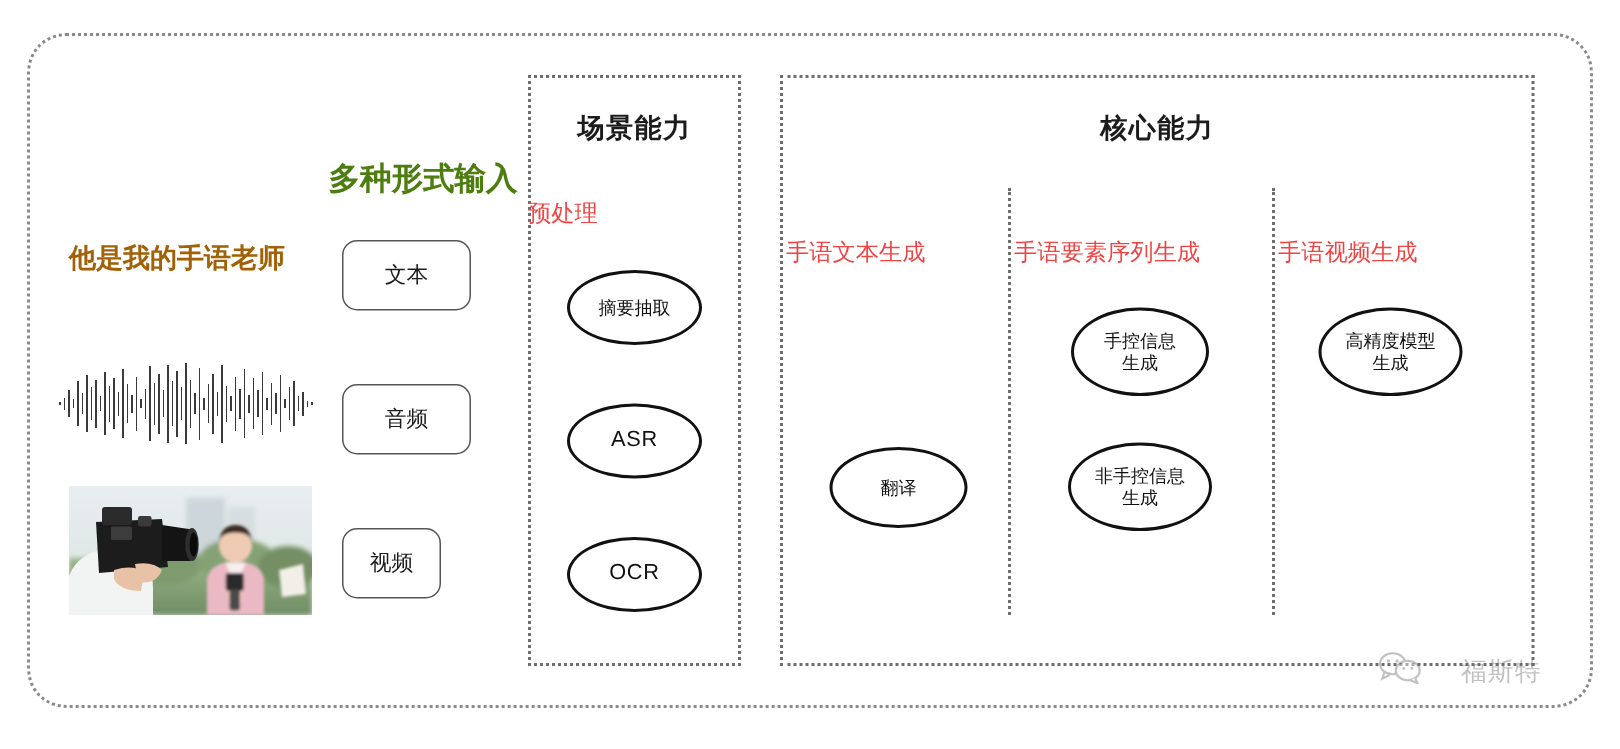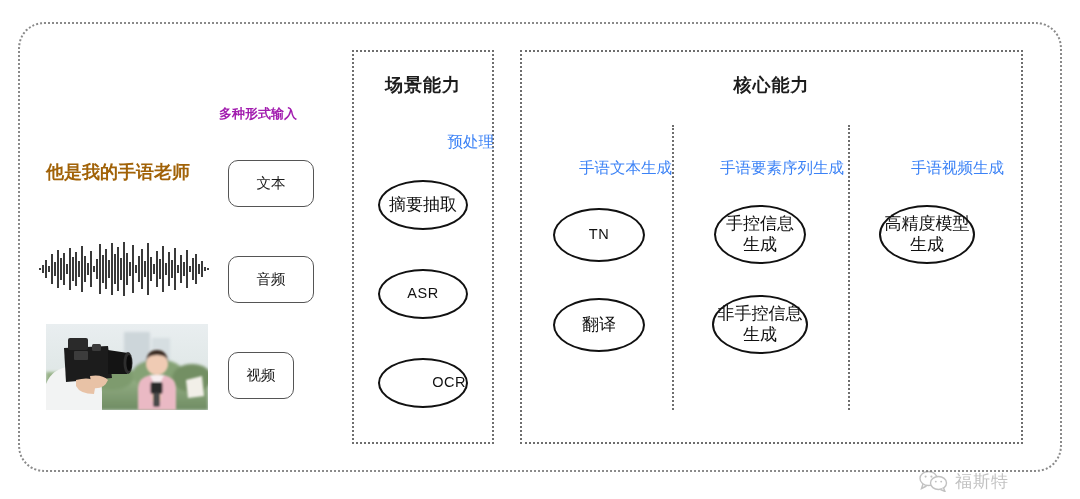--- a/index.html
+++ b/index.html
@@ -61,49 +61,49 @@
     width: 0px;
     height: 285px;
     border-left: 2px dotted #6e6e6e;
   }
   .vdiv-1 { left: 672px; }
   .vdiv-2 { left: 848px; }
 
   
   .col-header {
     position: absolute;
-    text-align: right;
+    text-align: left;
     font-size: 15.5px;
-    color: #3b82f6;
+    color: #ef4444;
     white-space: nowrap;
   }
 
   
   .ellipse {
     position: absolute;
     border: 2.4px solid #111111;
     border-radius: 50%;
     box-sizing: border-box;
     display: flex;
     align-items: center;
     justify-content: center;
     text-align: center;
     line-height: 1.18;
-    font-size: 17px;
+    font-size: 12px;
     color: #111111;
     background: #ffffff;
   }
   .ellipse.latin { font-size: 14.5px; letter-spacing: 0.5px; }
 
   
   .input-label {
     position: absolute;
-    font-size: 13px;
+    font-size: 21px;
     font-weight: bold;
-    color: #a21caf;
+    color: #4d7c0f;
     white-space: nowrap;
   }
   .sample-text {
     position: absolute;
     font-size: 18px;
     color: #a16207;
     white-space: nowrap;
     font-weight: bold;
   }
   .chip {
@@ -126,24 +126,23 @@
   
   .photo {
     position: absolute;
     overflow: hidden;
   }
 
   
   .watermark {
     position: absolute;
     display: flex;
-    align-items: flex-start;
-    gap: 5px;
+    align-items: center;
+    gap: 24px;
     opacity: 0.42;
-    margin-top: 36px;
   }
   .watermark-text {
     font-size: 17px;
     color: #6d6d6d;
     letter-spacing: 1px;
     white-space: nowrap;
   }
 </style>
 </head>
 <body>
@@ -290,36 +289,33 @@
   </div>
 
   <div class="col-header" style="left:352px; top:132px; width:142px;">预处理</div>
 
   <div class="ellipse" style="left:378px; top:180px; width:90px; height:50px;">
     <span>摘要抽取</span>
   </div>
   <div class="ellipse latin" style="left:378px; top:269px; width:90px; height:50px;">
     <span>ASR</span>
   </div>
-  <div class="ellipse latin" style="left:378px; top:358px; width:90px; height:50px;justify-content:flex-end;">
+  <div class="ellipse latin" style="left:378px; top:358px; width:90px; height:50px;">
     <span>OCR</span>
   </div>
 
   <div class="panel panel-core">
     <div class="panel-title">核心能力</div>
   </div>
 
   <div class="vdivider vdiv-1"></div>
   <div class="vdivider vdiv-2"></div>
 
   <div class="col-header" style="left:524px; top:158px; width:148px;">手语文本生成</div>
 
-  <div class="ellipse latin" style="left:553px; top:208px; width:92px; height:54px;">
-    <span>TN</span>
-  </div>
   <div class="ellipse" style="left:553px; top:298px; width:92px; height:54px;">
     <span>翻译</span>
   </div>
 
   <div class="col-header" style="left:676px; top:158px; width:168px;">手语要素序列生成</div>
 
   <div class="ellipse" style="left:714px; top:205px; width:92px; height:59px;">
     <div>
       <div>手控信息</div>
       <div>生成</div>

